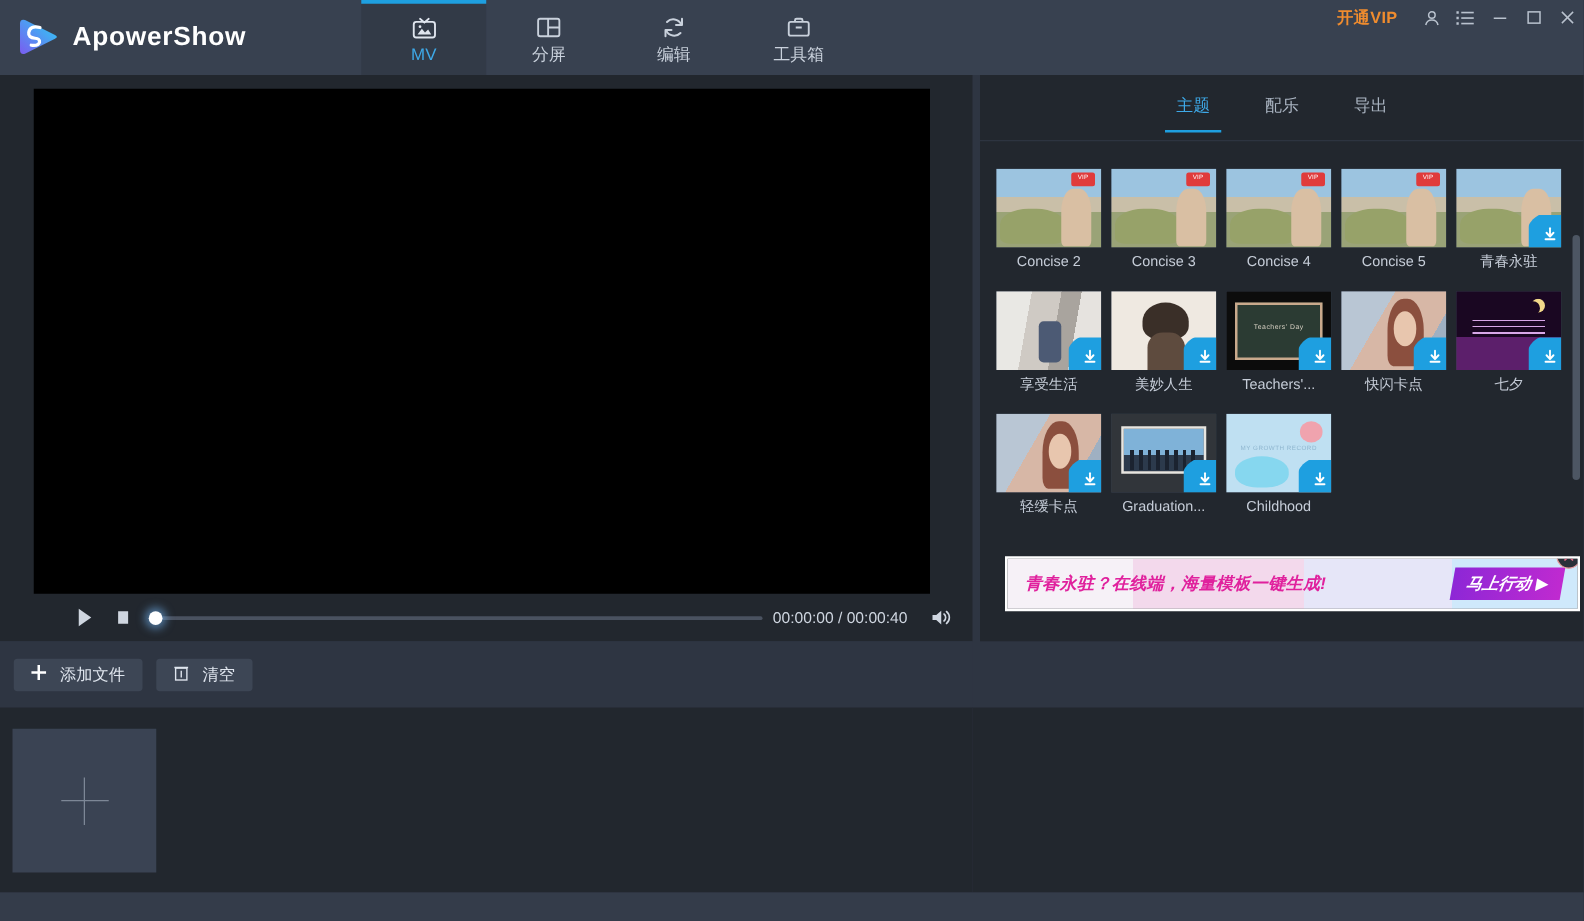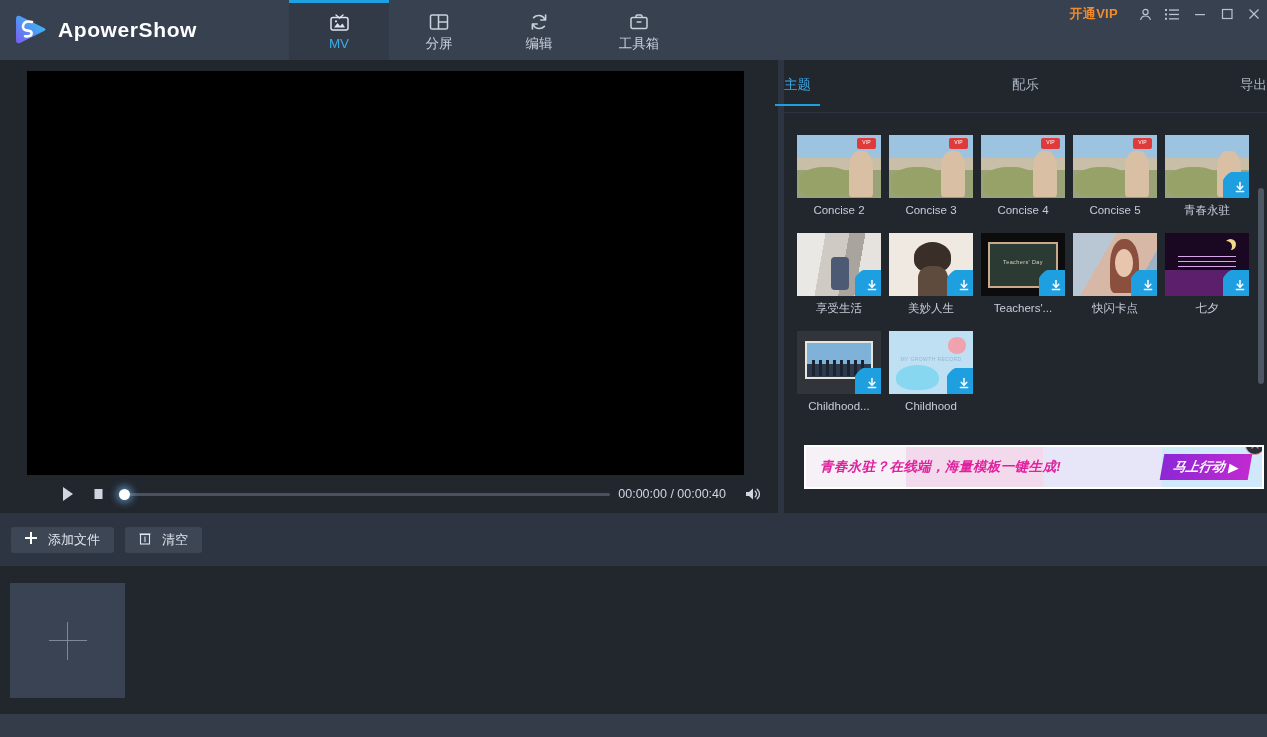--- a/index.html
+++ b/index.html
@@ -108,21 +108,21 @@
     position: absolute; left: 0; top: 714px; width: 1267px; height: 23px; background: #343c4a;
   }
 
   
   .right-panel {
     position: absolute; left: 784px; top: 60px; width: 483px; height: 453px;
     background: #22272e;
   }
   .rtabs {
     position: absolute; left: 0; top: 0; width: 483px; height: 53px;
-    display: flex; align-items: center; justify-content: space-between; gap: 44px;
+    display: flex; align-items: center; justify-content: center; gap: 44px;
     border-bottom: 1px solid #2d3440;
   }
   .rtab { position: relative; font-size: 13.5px; color: #a9b3c0; cursor: pointer; padding-bottom: 12px; padding-top: 10px; }
   .rtab.active { color: #3ea9e8; }
   .rtab.active::after {
     content: ""; position: absolute; left: -9px; right: -9px; bottom: 0; height: 2px; background: #1e9fe0;
   }
 
   .grid {
     position: absolute; left: 11px; top: 73px; width: 458px; height: 283px;
@@ -600,31 +600,45 @@
                 <path d="M6 1.5 V7.4" stroke="#fff" stroke-width="1.5" stroke-linecap="round"></path>
                 <path d="M3.2 5.2 L6 8.2 L8.8 5.2" stroke="#fff" stroke-width="1.5" fill="none" stroke-linecap="round" stroke-linejoin="round"></path>
                 <path d="M2.4 10.4 H9.6" stroke="#fff" stroke-width="1.5" stroke-linecap="round"></path>
               </svg>
             </div>
           </div>
           <div class="tpl-label">七夕</div>
         </div>
         <div class="tpl">
           <div class="thumb">
+            <div class="art art-girl"></div>
+            <div class="badge-dl">
+              <div class="corner"></div>
+              <svg width="12" height="13" viewBox="0 0 12 13">
+                <path d="M6 1.5 V7.4" stroke="#fff" stroke-width="1.5" stroke-linecap="round"></path>
+                <path d="M3.2 5.2 L6 8.2 L8.8 5.2" stroke="#fff" stroke-width="1.5" fill="none" stroke-linecap="round" stroke-linejoin="round"></path>
+                <path d="M2.4 10.4 H9.6" stroke="#fff" stroke-width="1.5" stroke-linecap="round"></path>
+              </svg>
+            </div>
+          </div>
+          <div class="tpl-label">轻缓卡点</div>
+        </div>
+        <div class="tpl">
+          <div class="thumb">
             <div class="art art-grad"></div>
             <div class="badge-dl">
               <div class="corner"></div>
               <svg width="12" height="13" viewBox="0 0 12 13">
                 <path d="M6 1.5 V7.4" stroke="#fff" stroke-width="1.5" stroke-linecap="round"></path>
                 <path d="M3.2 5.2 L6 8.2 L8.8 5.2" stroke="#fff" stroke-width="1.5" fill="none" stroke-linecap="round" stroke-linejoin="round"></path>
                 <path d="M2.4 10.4 H9.6" stroke="#fff" stroke-width="1.5" stroke-linecap="round"></path>
               </svg>
             </div>
           </div>
-          <div class="tpl-label">Childhood...</div>
+          <div class="tpl-label">Graduation...</div>
         </div>
         <div class="tpl">
           <div class="thumb">
             <div class="art art-child">
               <span>MY GROWTH RECORD</span>
             </div>
             <div class="badge-dl">
               <div class="corner"></div>
               <svg width="12" height="13" viewBox="0 0 12 13">
                 <path d="M6 1.5 V7.4" stroke="#fff" stroke-width="1.5" stroke-linecap="round"></path>

